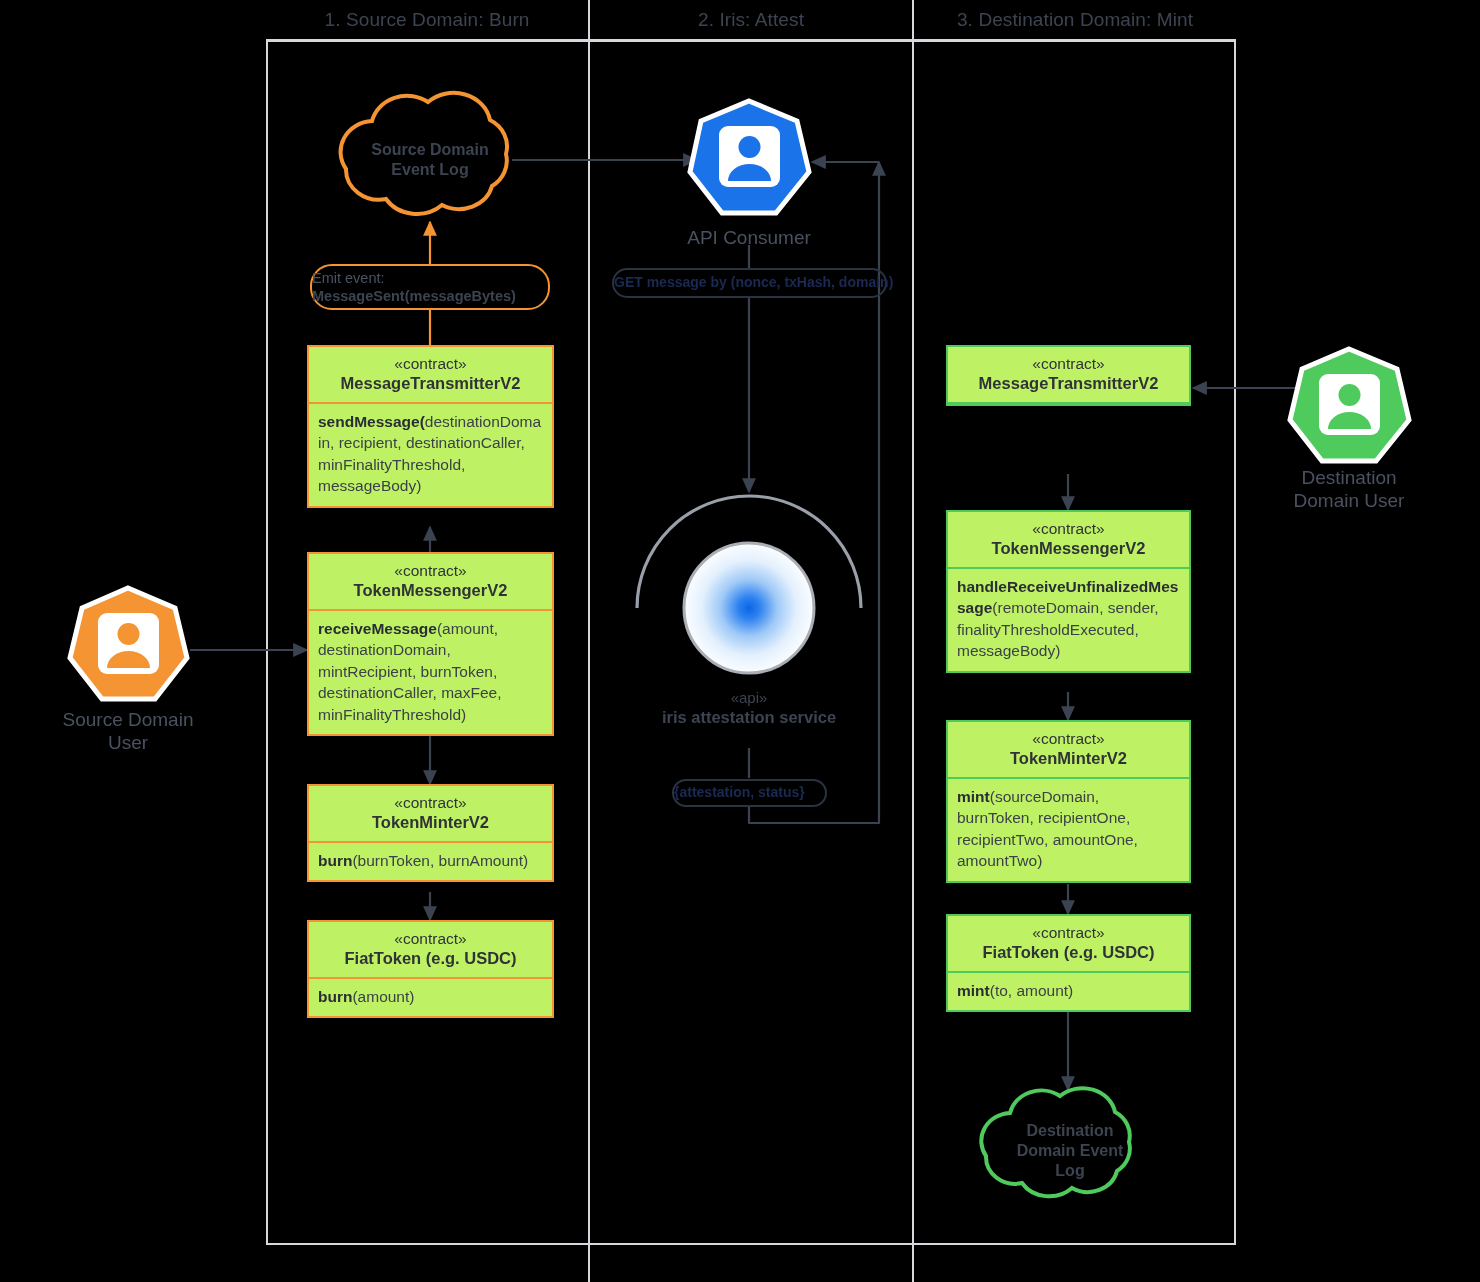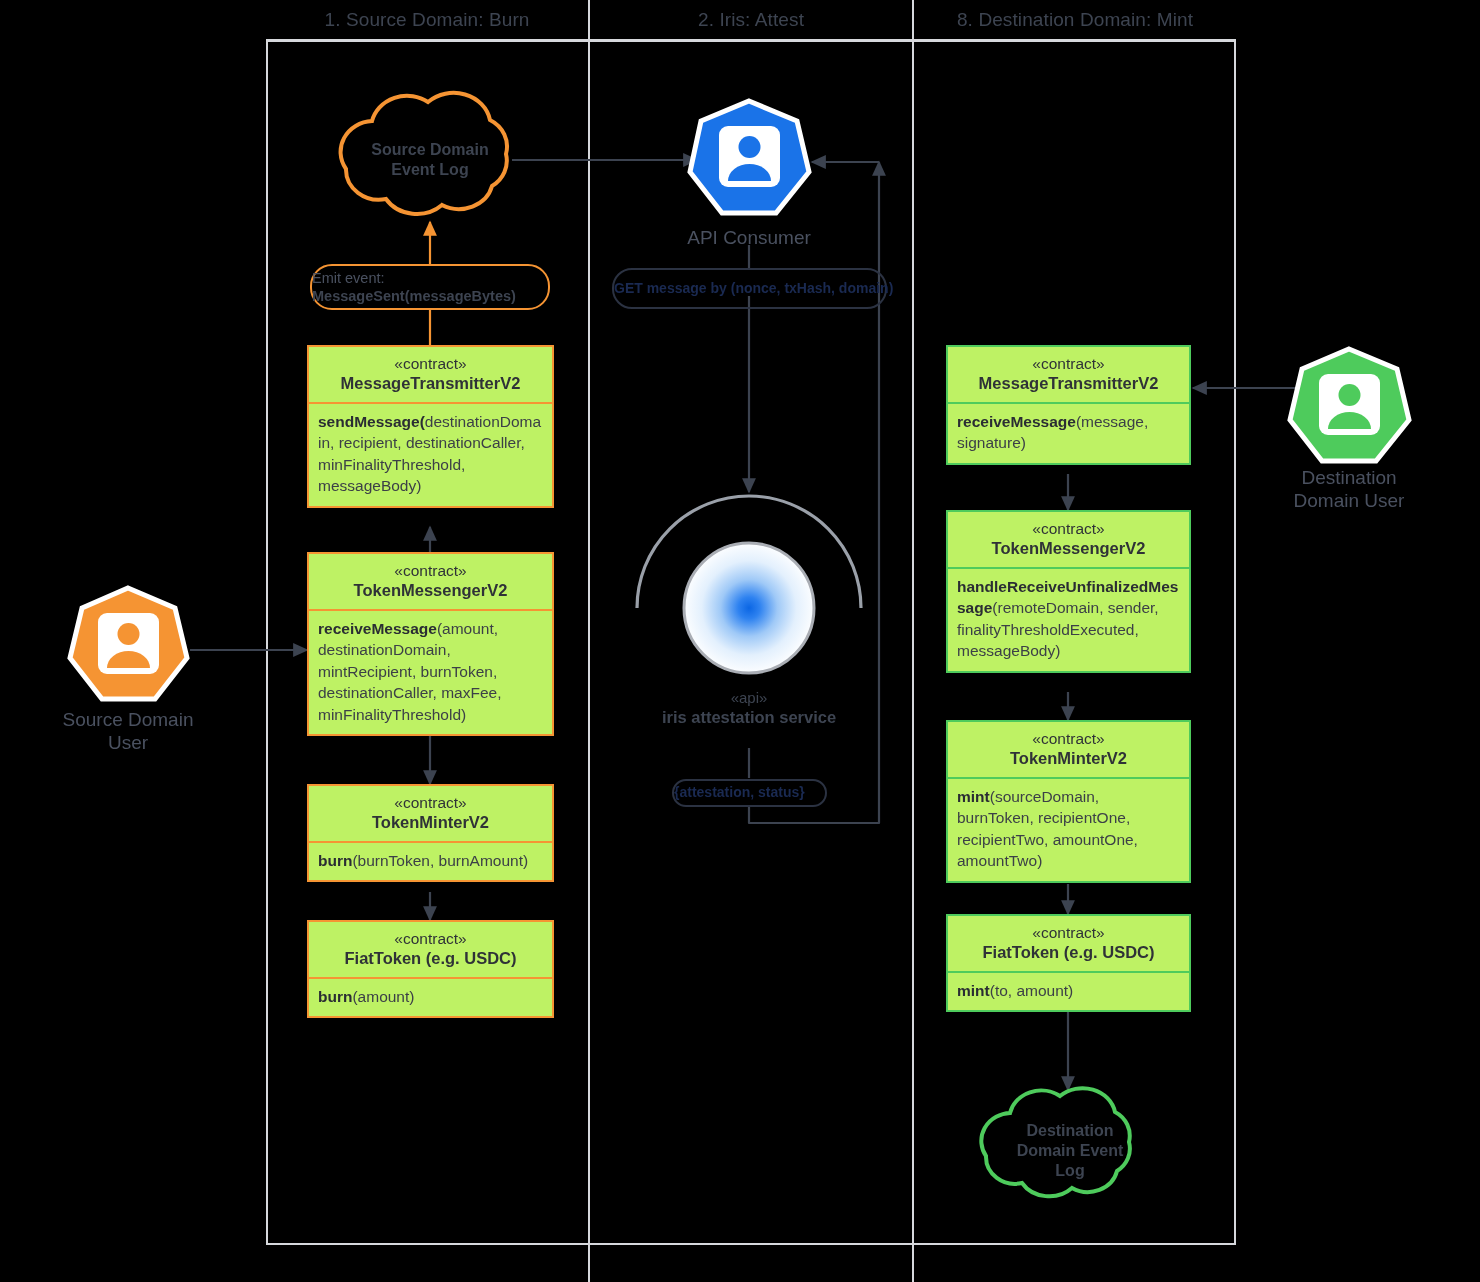--- a/index.html
+++ b/index.html
@@ -117,21 +117,21 @@
 
   <div id="lane-frame"></div>
 
   <div class="lane-head" style="left:266px; width:324px;">
     <span>1. Source Domain: Burn</span>
   </div>
   <div class="lane-head" style="left:590px; width:324px;">
     <span>2. Iris: Attest</span>
   </div>
   <div class="lane-head last" style="left:914px; width:322px;">
-    <span>8. Destination Domain: Mint</span>
+    <span>3. Destination Domain: Mint</span>
   </div>
 
   <div class="lane-div" style="left:588px;"></div>
   <div class="lane-div" style="left:912px;"></div>
 
   <svg class="ovl">
     <defs>
       <marker id="ah" viewBox="0 0 10 10" refX="9" refY="5" markerWidth="7" markerHeight="7" orient="auto-start-reverse">
         <path d="M0,0.5 L10,5 L0,9.5 z" fill="#3c4350"></path>
       </marker>
@@ -249,21 +249,21 @@
   <div class="actor-label" style="left:1349px; top:466px;">
     <div>Destination</div>
     <div>Domain User</div>
   </div>
 
   <div class="pill orange" style="left:310px; top:264px; width:240px; height:46px;">
     <span class="t1">Emit event:</span>
     <span class="t2">MessageSent(messageBytes)</span>
   </div>
 
-  <div class="pill navy" style="left:612px; top:268px; width:275px; height:41px;">
+  <div class="pill navy" style="left:612px; top:268px; width:275px; height:30px;">
     <span class="tn">GET message by (nonce, txHash, domain)</span>
   </div>
 
   <div class="pill navy" style="left:672px; top:779px; width:155px; height:28px;">
     <span class="tn">{attestation, status}</span>
   </div>
 
   <div class="iris-label" style="left:624px; top:688px; width:250px;">
     <span class="s1">«api»</span>
     <span class="s2">iris attestation service</span>
@@ -299,21 +299,20 @@
       <span class="name">FiatToken (e.g. USDC)</span>
     </div>
     <div class="body"><b>burn</b><span>(amount)</span></div>
   </div>
 
   <div class="contract c-green" style="left:946px; top:345px; width:245px;">
     <div class="hdr">
       <span class="stereo">«contract»</span>
       <span class="name">MessageTransmitterV2</span>
     </div>
-    <div class="body"><b>receiveMessage</b><span>(message, signature)</span></div>
   </div>
 
   <div class="contract c-green" style="left:946px; top:510px; width:245px;">
     <div class="hdr">
       <span class="stereo">«contract»</span>
       <span class="name">TokenMessengerV2</span>
     </div>
     <div class="body"><b>handleReceiveUnfinalizedMessage</b><span>(remoteDomain, sender, finalityThresholdExecuted, messageBody)</span></div>
   </div>
 

